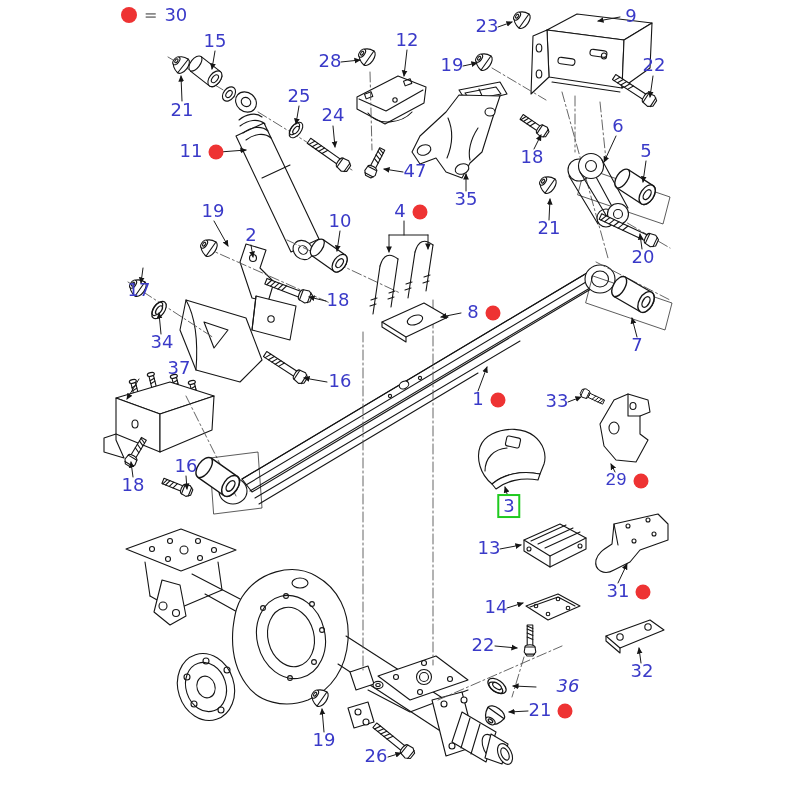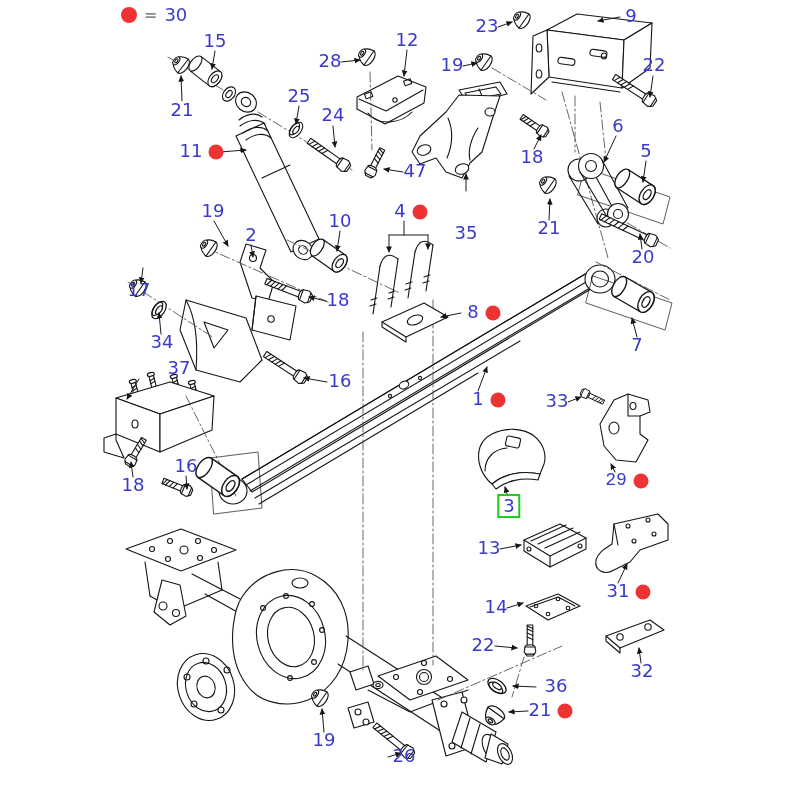--- a/index.html
+++ b/index.html
@@ -518,21 +518,21 @@
       <span class="callout" style="left: 452px; top: 66px;">19</span>
       <span class="callout" style="left: 487px; top: 27px;">23</span>
       <span class="callout" style="left: 631px; top: 17px;">9</span>
       <span class="callout" style="left: 654px; top: 66px;">22</span>
       <span class="callout" style="left: 532px; top: 158px;">18</span>
       <span class="callout" style="left: 618px; top: 127px;">6</span>
       <span class="callout" style="left: 646px; top: 152px;">5</span>
       <span class="callout" style="left: 549px; top: 229px;">21</span>
       <span class="callout" style="left: 643px; top: 258px;">20</span>
       <span class="callout" style="left: 637px; top: 346px;">7</span>
-      <span class="callout" style="left: 466px; top: 200px; margin-top: 34px;">35</span>
+      <span class="callout" style="left: 466px; top: 200px;">35</span>
       <span class="callout" style="left: 400px; top: 212px;">4</span>
       <span class="dot" style="left: 419.5px; top: 212px;"></span>
       <span class="callout" style="left: 340px; top: 222px;">10</span>
       <span class="callout" style="left: 213px; top: 212px;">19</span>
       <span class="callout" style="left: 251px; top: 236px;">2</span>
       <span class="callout" style="left: 139px; top: 259px; margin-top: 32px;">17</span>
       <span class="callout" style="left: 162px; top: 343px;">34</span>
       <span class="callout" style="left: 338px; top: 301px;">18</span>
       <span class="callout" style="left: 340px; top: 382px;">16</span>
       <span class="callout" style="left: 139px; top: 369px; margin-left: 40px;">37</span>
@@ -545,20 +545,20 @@
       <span class="dot" style="left: 641px; top: 481px;"></span>
       <span class="callout boxed" style="left: 509px; top: 507px;">3</span>
       <span class="callout" style="left: 133px; top: 486px;">18</span>
       <span class="callout" style="left: 186px; top: 467px;">16</span>
       <span class="callout" style="left: 489px; top: 549px;">13</span>
       <span class="callout" style="left: 618px; top: 592px;">31</span>
       <span class="dot" style="left: 643px; top: 592px;"></span>
       <span class="callout" style="left: 496px; top: 608px;">14</span>
       <span class="callout" style="left: 483px; top: 646px;">22</span>
       <span class="callout" style="left: 642px; top: 672px;">32</span>
-      <span class="callout" style="left: 556px; top: 687px;">36</span>
+      <span class="callout" style="left: 568px; top: 687px; font-style: italic;">36</span>
       <span class="callout" style="left: 540px; top: 711px;">21</span>
       <span class="dot" style="left: 565px; top: 711px;"></span>
       <span class="callout" style="left: 324px; top: 741px;">19</span>
-      <span class="callout" style="left: 376px; top: 757px; margin-left: 28px;">26</span>
+      <span class="callout" style="left: 376px; top: 757px;">26</span>
     </div>
 
 </div>
 
 </body></html>

